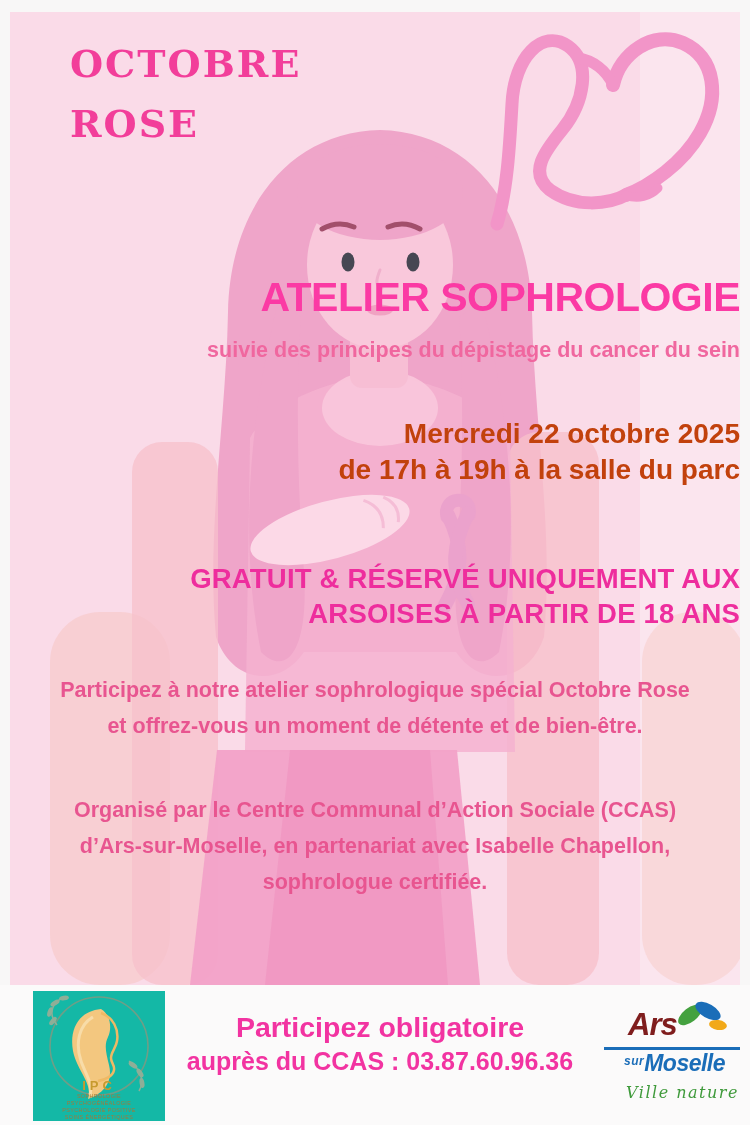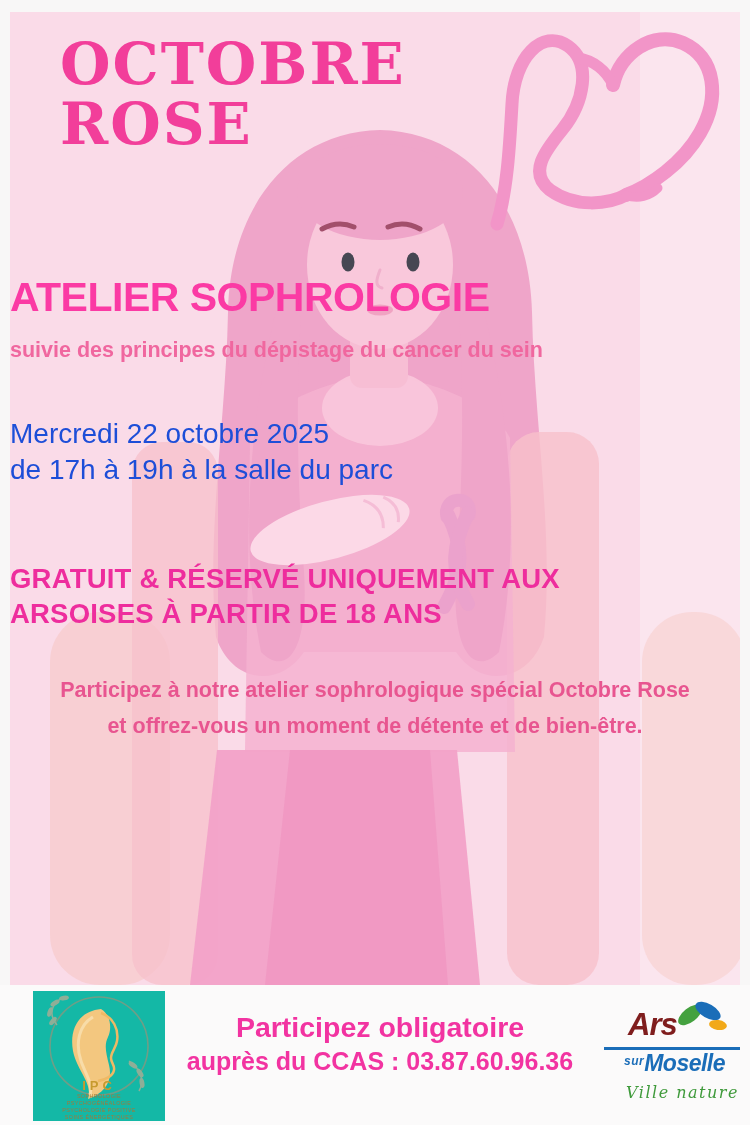--- a/index.html
+++ b/index.html
@@ -6,35 +6,35 @@
   body{
     width:750px;height:1125px;position:relative;overflow:hidden;
     background:#f8f7f7;
     font-family:"Liberation Sans", sans-serif;
   }
   .panel{
     position:absolute;left:10px;top:12px;width:730px;height:973px;
     background:#fadbe8;overflow:hidden;
   }
   .abs{position:absolute;}
-  .center{left:0;width:100%;text-align:left;}
+  .center{left:0;width:100%;text-align:right;}
   .title{
-    left:50px;top:22px;
+    left:60px;top:22px;
     font-family:"DejaVu Serif", serif;font-weight:bold;
-    font-size:58px;line-height:60px;letter-spacing:2px;
+    font-size:38px;line-height:60px;letter-spacing:2px;
     color:#f23e9a;white-space:pre-line;
   }
   .heading{
     top:262px;font-size:41px;font-weight:bold;color:#fb3aa4;letter-spacing:-0.5px;
   }
   .subheading{
     top:326px;font-size:21.5px;font-weight:bold;color:#f0679f;
   }
   .date-block{
-    top:404px;font-size:28px;font-weight:normal;color:#1d4ed8;line-height:36px;
+    top:404px;font-size:28px;font-weight:bold;color:#c2410c;line-height:36px;
   }
   .restriction{
     top:549px;font-size:27.5px;font-weight:bold;color:#ee2d9d;line-height:35px;letter-spacing:0.2px;
   }
   .para{
     left:45px;width:640px;text-align:center;
     font-size:21.5px;font-weight:bold;color:#e85590;line-height:36px;
   }
   .para1{top:660px;}
   .para2{top:780px;}
@@ -135,20 +135,21 @@
     <div>Mercredi 22 octobre 2025</div>
     <div>de 17h à 19h à la salle du parc</div>
   </div>
 
   <div class="abs center restriction">
     <div>GRATUIT &amp; RÉSERVÉ UNIQUEMENT AUX</div>
     <div>ARSOISES À PARTIR DE 18 ANS</div>
   </div>
 
   <div class="abs para para1">Participez à notre atelier sophrologique spécial Octobre Rose et offrez-vous un moment de détente et de bien-être.</div>
+  <div class="abs para para2">Organisé par le Centre Communal d’Action Sociale (CCAS) d’Ars-sur-Moselle, en partenariat avec Isabelle Chapellon, sophrologue certifiée.</div>
 </div>
 
 <div class="footer">
 
   <div class="abs ipc-logo">
     <svg width="132" height="130" viewBox="0 0 132 130">
       <circle cx="66" cy="55" r="49" stroke="#6f9e87" stroke-width="1.6" fill="none"></circle>
 
       <g fill="#8fae97">
         <path d="M24,34 C14,22 20,10 32,6" stroke="#8fae97" stroke-width="1.5" fill="none"></path>

